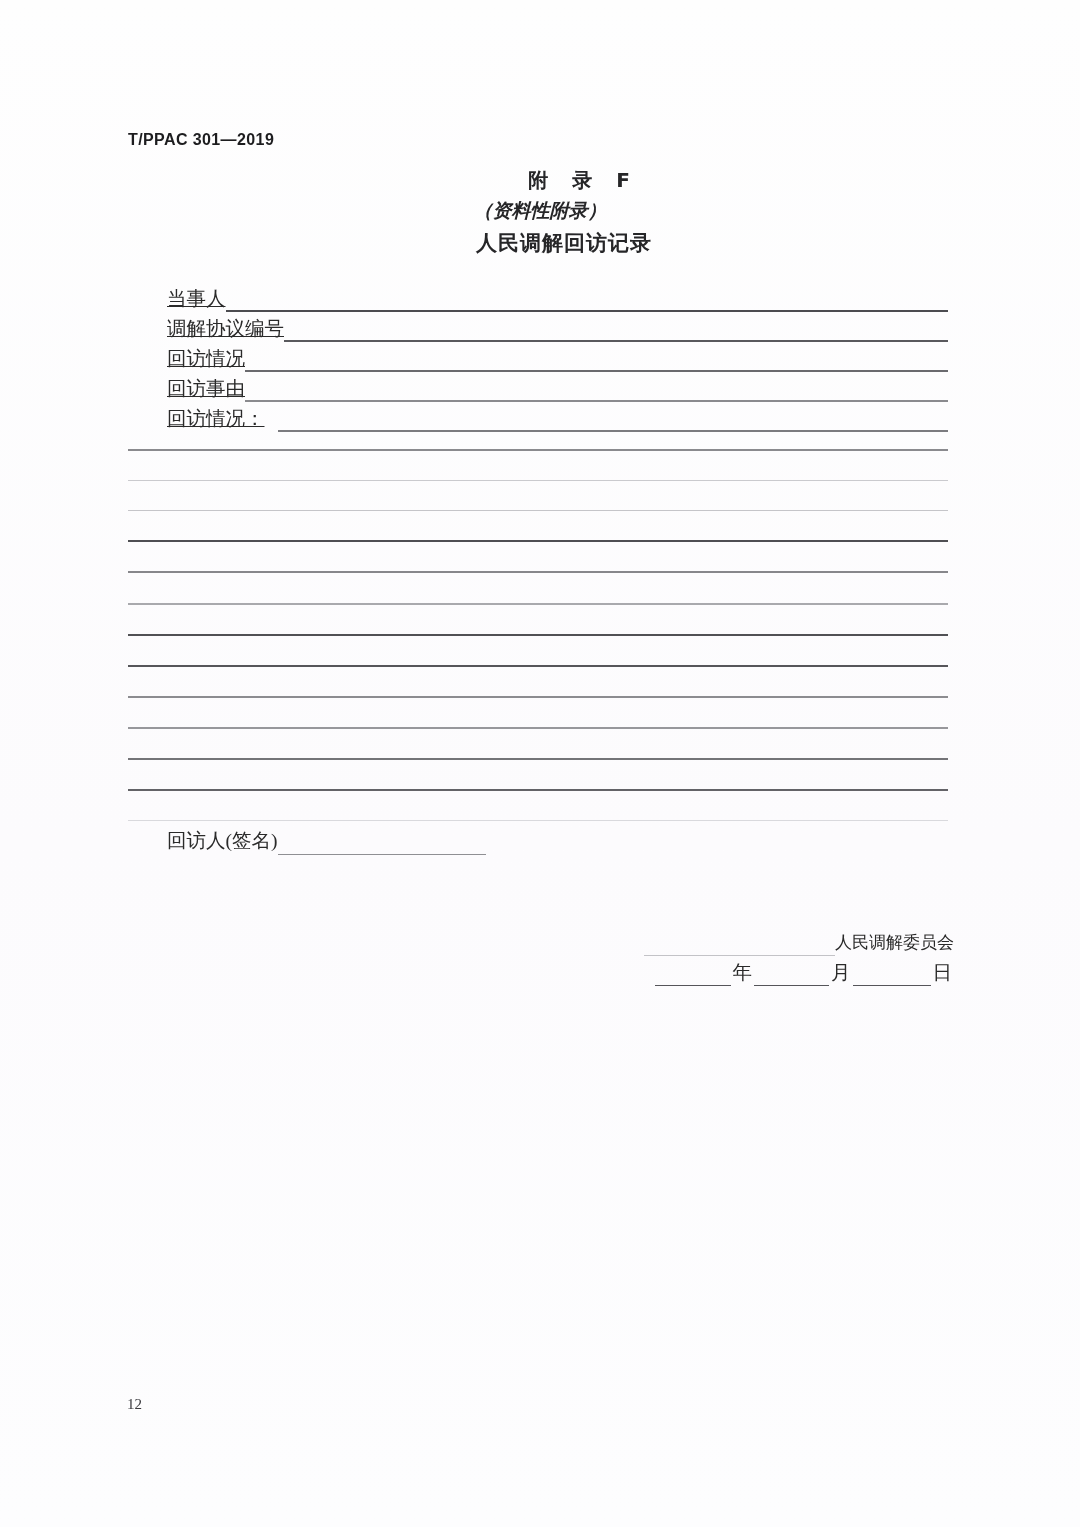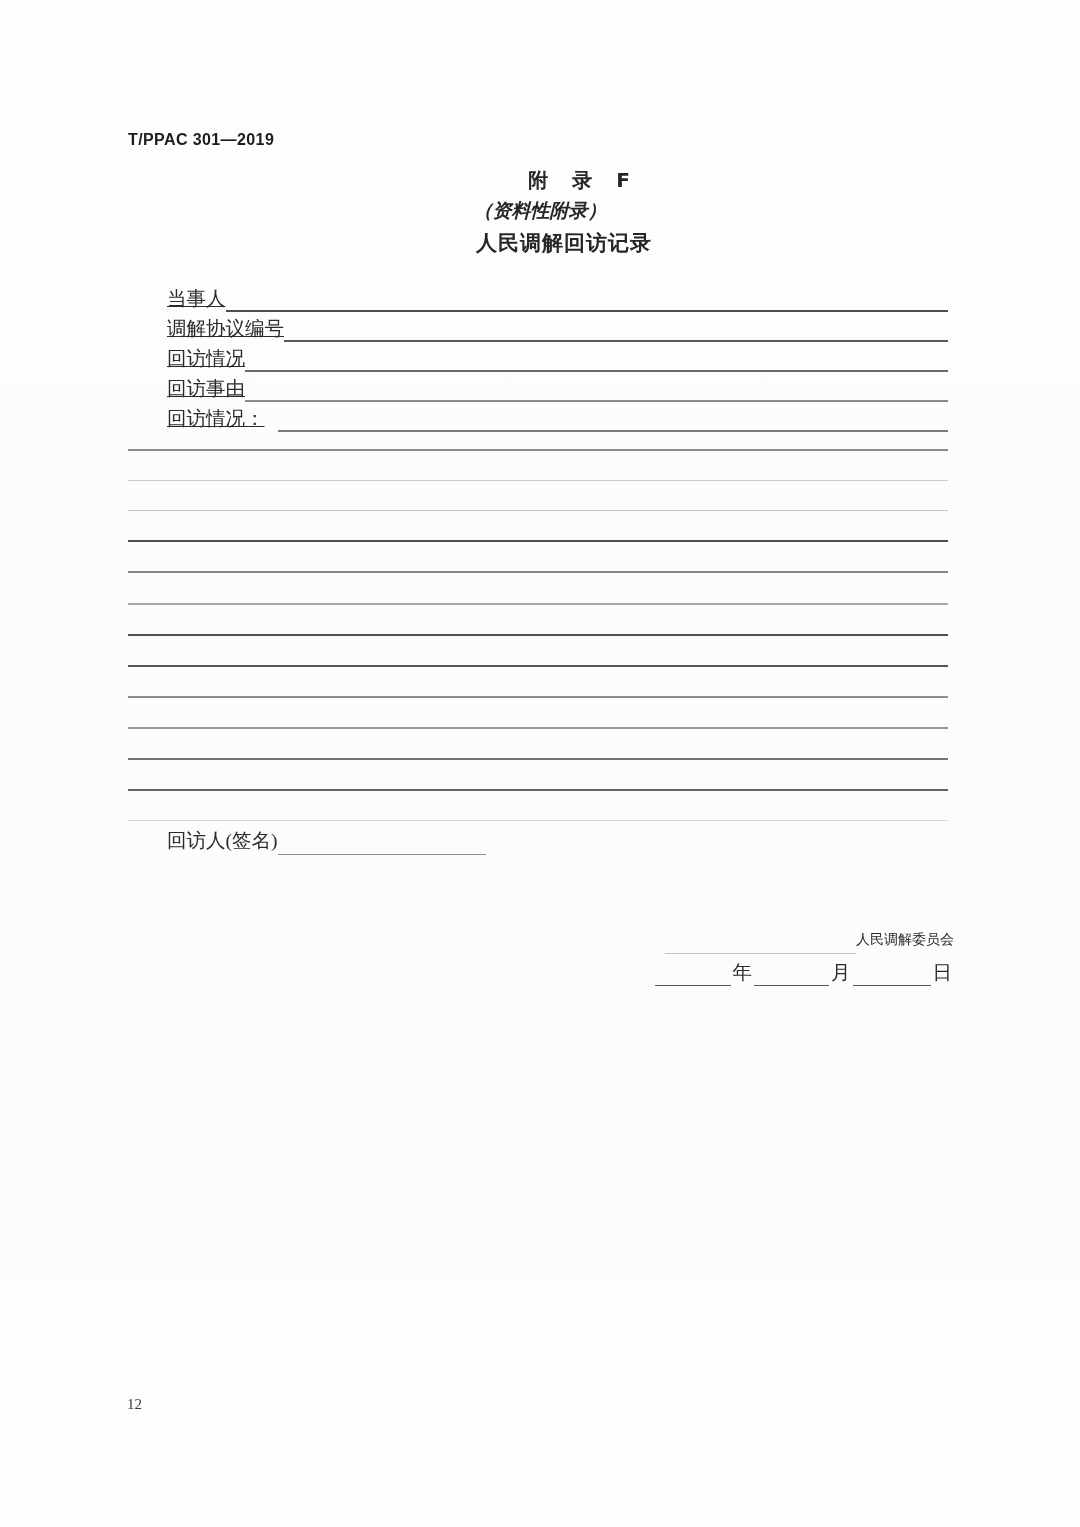--- a/index.html
+++ b/index.html
@@ -45,21 +45,21 @@
   .ruled-line:nth-child(10){border-color:#97979b;}
   .ruled-line:nth-child(11){border-color:#747478;}
   .ruled-line:nth-child(12){border-color:#636367;}
   .ruled-line:nth-child(13){border-color:#d9d9dd;border-bottom-width:1.5px;}
 
   .signature-row{position:absolute;left:167px;top:827px;height:30px;
     display:flex;align-items:flex-start;font-size:19.5px;line-height:27px;}
   .signature-line{width:208px;border-bottom:1.5px solid #8f8f93;height:27px;}
 
   .committee-row{position:absolute;right:126px;top:926px;height:30px;
-    display:flex;font-size:14px;line-height:27px;}
+    display:flex;align-items:flex-end;font-size:17px;line-height:27px;}
   .committee-line{width:191px;border-bottom:1.5px solid #c3c3c7;height:27px;}
 
   .date-row{position:absolute;right:126px;top:956px;height:30px;
     display:flex;align-items:flex-end;font-size:19.5px;line-height:27px;}
   .date-line{border-bottom:1.5px solid #55555a;height:27px;}
   .dl-1{width:76px;}
   .dl-2{width:75px;}
   .dl-3{width:78px;}
   .date-char{padding:0 2px;}
 

